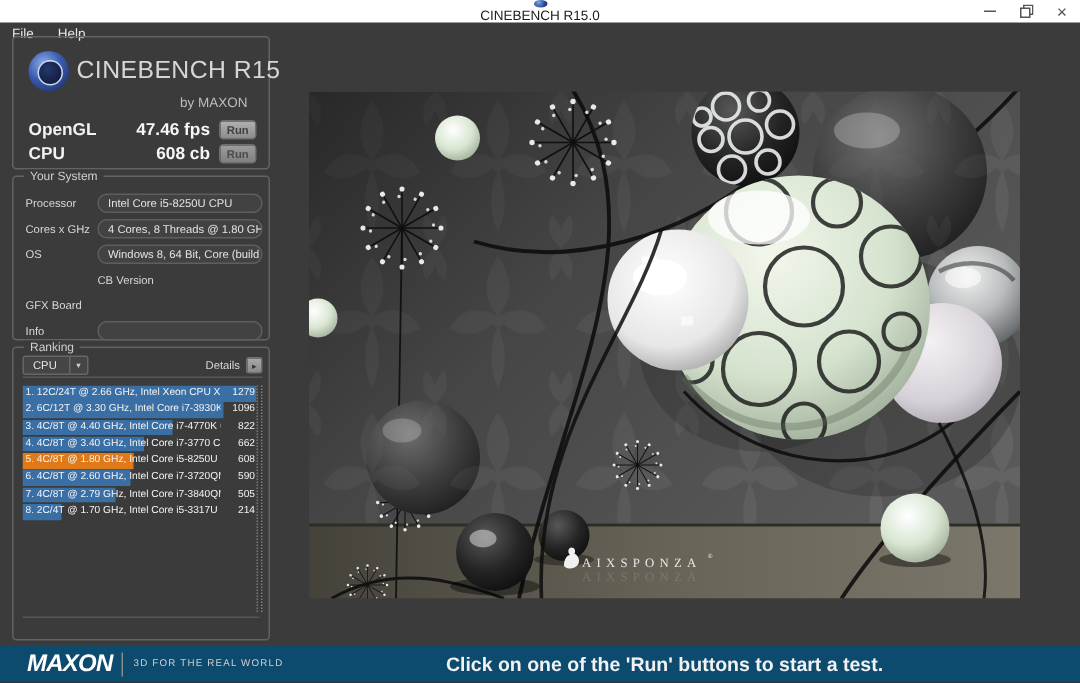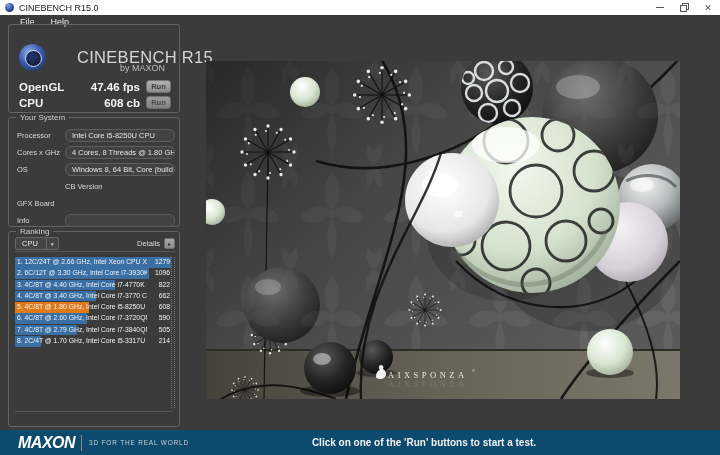--- a/index.html
+++ b/index.html
@@ -1,38 +1,38 @@
 <!DOCTYPE html>
 <html><head>
 <meta charset="utf-8">
 <style>
   * { margin:0; padding:0; box-sizing:border-box; }
   body { font-family:"Liberation Sans", sans-serif; background:#222; }
   #win { position:relative; width:720px; height:455px; background:#3b3b3b; overflow:hidden; }
 
   
-  .titlebar { position:absolute; left:0; top:0; width:720px; height:15px; background:#ffffff; display:flex; align-items:center; }
+  .titlebar { position:absolute; left:0; top:0; width:720px; height:15px; background:#ffffff; display:flex; align-items:center;flex-direction:column; }
   .titlebar .appicon { width:9px; height:9px; border-radius:50%; margin:0 5px 0 5px;
     background:radial-gradient(circle at 35% 30%, #7fa2e0 0%, #2e4f9e 55%, #101d45 100%); }
   .titlebar .title { font-size:9px; color:#1c1c1c; }
   .winbtns { position:absolute; right:0; top:0; height:15px; display:flex; }
   .winbtn { width:24px; height:15px; display:flex; align-items:center; justify-content:center; color:#555; font-size:9px; }
   .minglyph { width:8px; height:0; border-top:1px solid #555; display:block; }
 
   
-  .menubar { position:absolute; left:0; top:15px; width:720px; height:14px; display:flex; align-items:center;padding-left:12px; }
+  .menubar { position:absolute; left:0; top:15px; width:720px; height:14px; display:flex; align-items:center; }
   .menu-item { color:#e6e6e6; font-size:9px; padding:0 8px; }
 
   
   .gbox { position:absolute; border:1px solid #636363; border-radius:3px; }
   .gbox-label { position:absolute; top:-5px; left:7px; background:#3b3b3b; padding:0 4px; font-size:8px; color:#cfcfcf; }
 
   
   #logobox { left:8px; top:24px; width:172px; height:89px; }
-  .logorow { position:absolute; left:10px; top:19px; display:flex; align-items:center;gap:26px; }
+  .logorow { position:absolute; left:10px; top:9px; display:flex; align-items:center; }
   .cb-icon { width:27px; height:27px; border-radius:50%; position:relative; flex:0 0 27px;
     background:radial-gradient(circle at 38% 32%, #8fb0e8 0%, #3a5cb0 45%, #16234e 100%); }
   .cb-icon::after { content:""; position:absolute; left:6px; top:6px; width:15px; height:15px; border-radius:50%;
     background:radial-gradient(circle at 40% 35%, #24386e 0%, #0c1430 100%); border:1.5px solid #cdd8ef; }
   .cb-title { font-size:16.5px; color:#d6d6d6; letter-spacing:.3px; margin-left:5px; white-space:nowrap; }
   .cb-sub { position:absolute; right:14px; top:38px; font-size:9px; color:#bdbdbd; }
   .benchrow { position:absolute; left:10px; width:152px; height:15px; display:flex; align-items:center; }
   .benchrow .blabel { font-size:11.5px; font-weight:bold; color:#f2f2f2; }
   .benchrow .bval { margin-left:auto; font-size:11.5px; font-weight:bold; color:#f7f7f7; }
   .runbtn { width:25px; height:13px; margin-left:6px; border-radius:3px; border:1px solid #6f6f6f;
@@ -66,21 +66,21 @@
   .rankdivider { position:absolute; left:6px; right:6px; bottom:14px; border-top:1px solid #565656; }
   .legend { position:absolute; left:16px; bottom:2px; display:flex; align-items:center; gap:6px; }
   .swatch { width:10px; height:7px; display:inline-block; }
   .legend-label { font-size:7.5px; color:#e0e0e0; margin-right:8px; }
 
   
   .footer { position:absolute; left:0; bottom:0; width:720px; height:25px; background:#0c4a6e; display:flex; align-items:center; }
   .maxon { font-size:16px; font-weight:800; font-style:italic; color:#fff; letter-spacing:-0.5px; margin-left:18px; }
   .fdiv { width:1px; height:16px; background:#8a8a8a; margin:0 7px 0 6px; }
   .tagline { font-size:6.5px; color:#cfcfcf; letter-spacing:0.8px; }
-  .hint { position:absolute; left:424px; transform:translateX(-50%); font-size:10px; font-weight:bold; color:#f2f2f2; white-space:nowrap; }
+  .hint { position:absolute; left:443px; transform:translateX(-50%); font-size:13px; font-weight:bold; color:#f2f2f2; white-space:nowrap; }
 
   
   #scene { position:absolute; left:206px; top:61px; width:474px; height:338px; }
 </style>
 </head>
 <body>
 
 <div id="win">
 
   <div class="titlebar">

